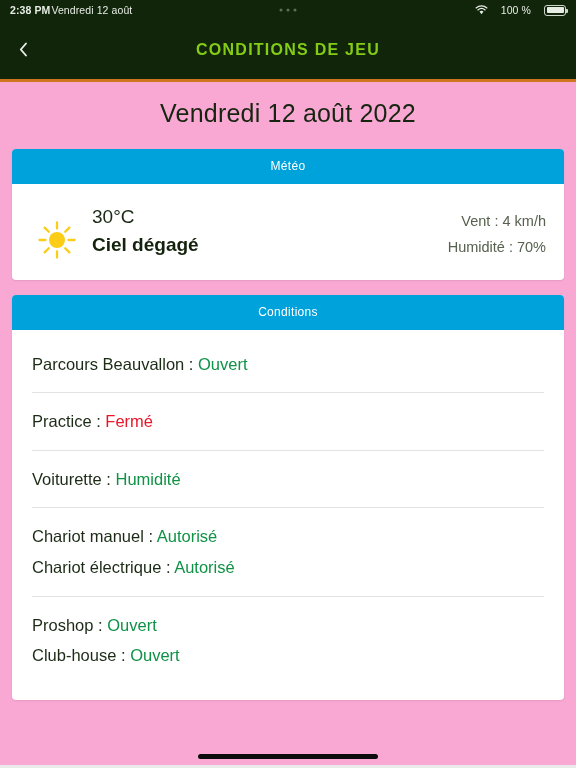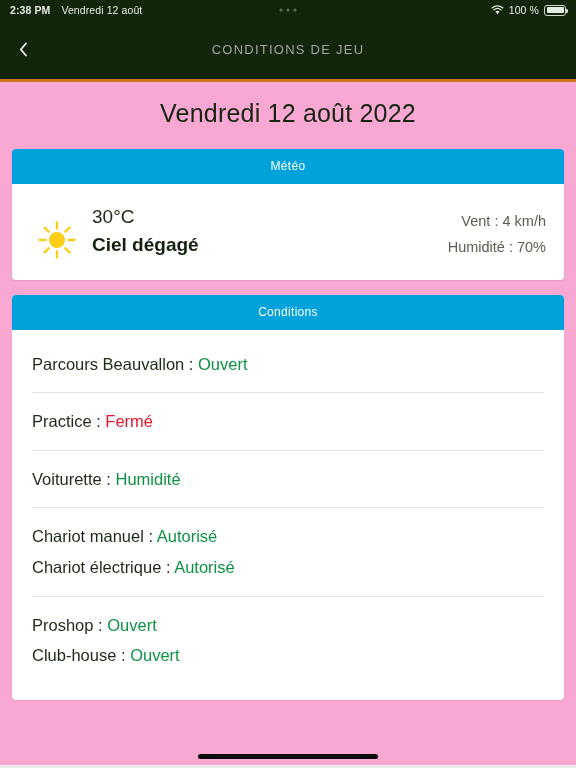--- a/index.html
+++ b/index.html
@@ -22,42 +22,42 @@
     position: relative;
     height: 20px;
     background: #11250b;
     display: flex;
     align-items: center;
     padding: 0 10px;
     color: #e7ece4;
     font-size: 10.5px;
     letter-spacing: 0.1px;
   }
-  .sb-left { display: flex; align-items: flex-end; gap: 11px; white-space: nowrap; }
+  .sb-left { display: flex; align-items: flex-end; gap: 1px; white-space: nowrap; }
   .sb-time { font-weight: 600; }
   .sb-date { font-weight: 500; }
   .sb-dots {
     position: absolute;
     left: 50%;
     top: 50%;
     transform: translate(-50%, -50%);
     display: flex;
     gap: 4px;
   }
   .sb-dots i {
     display: block;
     width: 3px; height: 3px;
     border-radius: 50%;
     background: #5d705a;
   }
   .sb-right {
     margin-left: auto;
     display: flex;
     align-items: center;
-    gap: 5px;
+    gap: 13px;
     white-space: nowrap;
   }
   .wifi-ico { display: block; }
   .batt {
     position: relative;
     width: 22px; height: 11px;
     border: 1px solid #cfd7cc;
     border-radius: 3px;
     padding: 1.5px;
   }
@@ -86,23 +86,23 @@
     left: 6px;
     top: 50%;
     transform: translateY(-50%);
     width: 34px; height: 34px;
     display: flex;
     align-items: center;
     justify-content: center;
     cursor: pointer;
   }
   .nav-title {
-    color: #a3a3a3;
-    font-size: 13px;
-    font-weight: 400;
+    color: #84cc16;
+    font-size: 16px;
+    font-weight: 700;
     letter-spacing: 1.25px;
   }
 
   
   .page {
     height: calc(768px - 85px);
     background: #f9a8d4;
     padding: 0 12px;
     overflow: hidden;
   }

